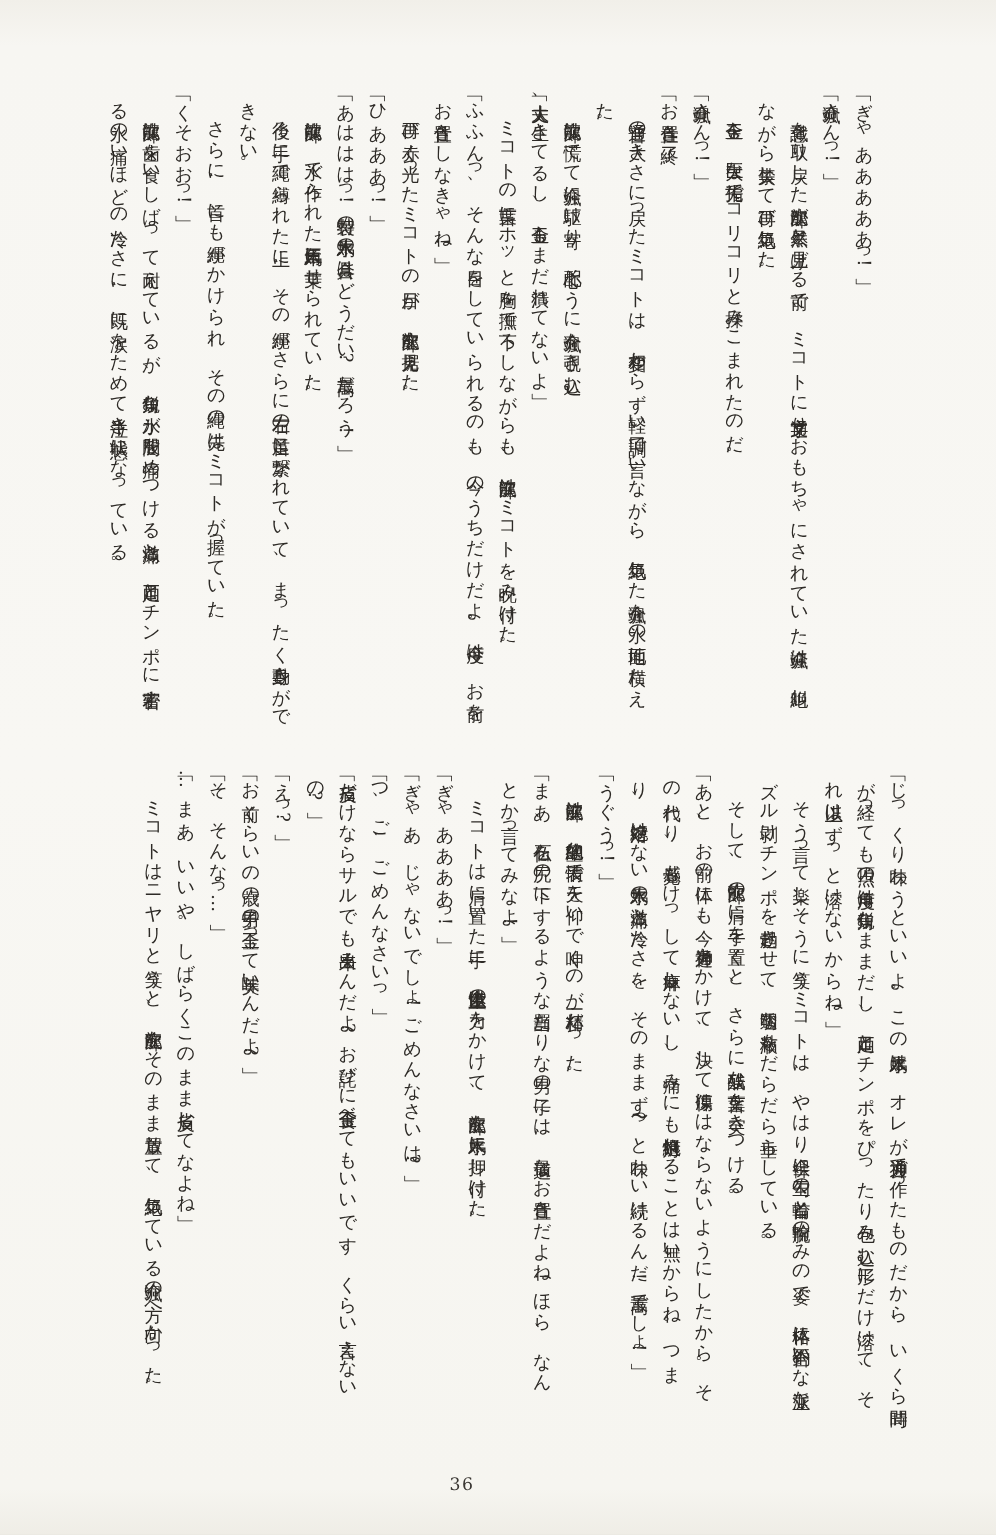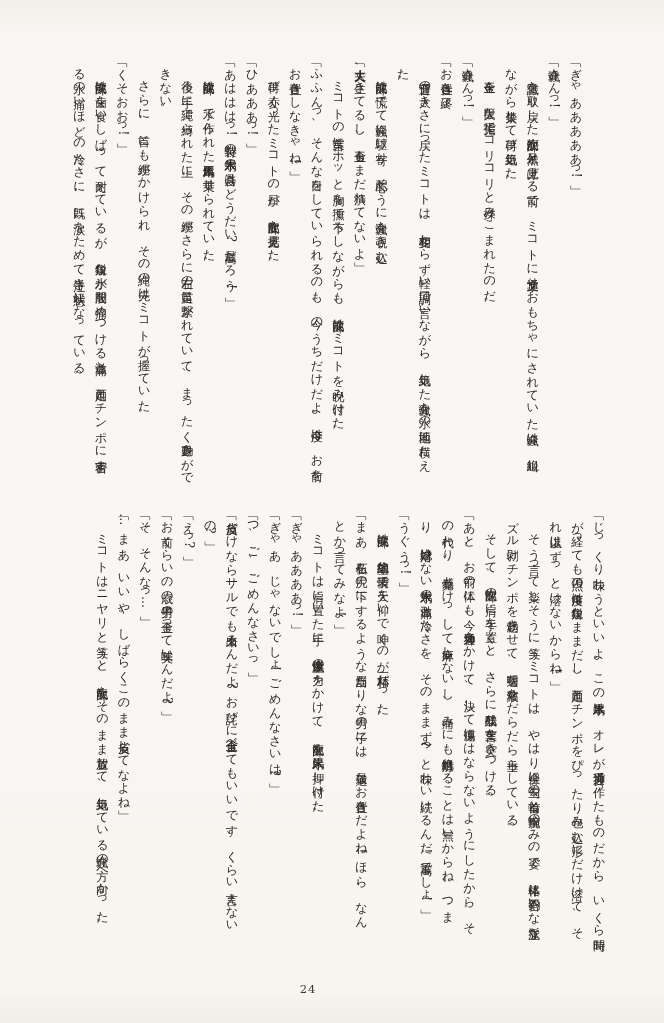--- a/index.html
+++ b/index.html
@@ -94,15 +94,15 @@
       <p>「ぎゃあ、じゃないでしょ!ごめんなさいは?」</p>
       <p>「つ、ご、ごめんなさいっ」</p>
       <p>「反省だけならサルでも出来るんだよ?お詫びに金玉食べてもいいです、くらい言えないの?」</p>
       <p>「えっ?」</p>
       <p>「お前くらいの歳の男子の金玉って美味いんだよ?」</p>
       <p>「そ、そんなっ…」</p>
       <p>「…まあ、いいや。しばらくこのまま反省してなよね」</p>
       <p>　ミコトはニヤリと笑うと、龍次郎をそのまま放置して、気絶している颯介の方へ向かった。</p>
     </div>
 
-  <div class="page-number">24</div>
+  <div class="page-number">36</div>
 
 </div>
 
 </body></html>

